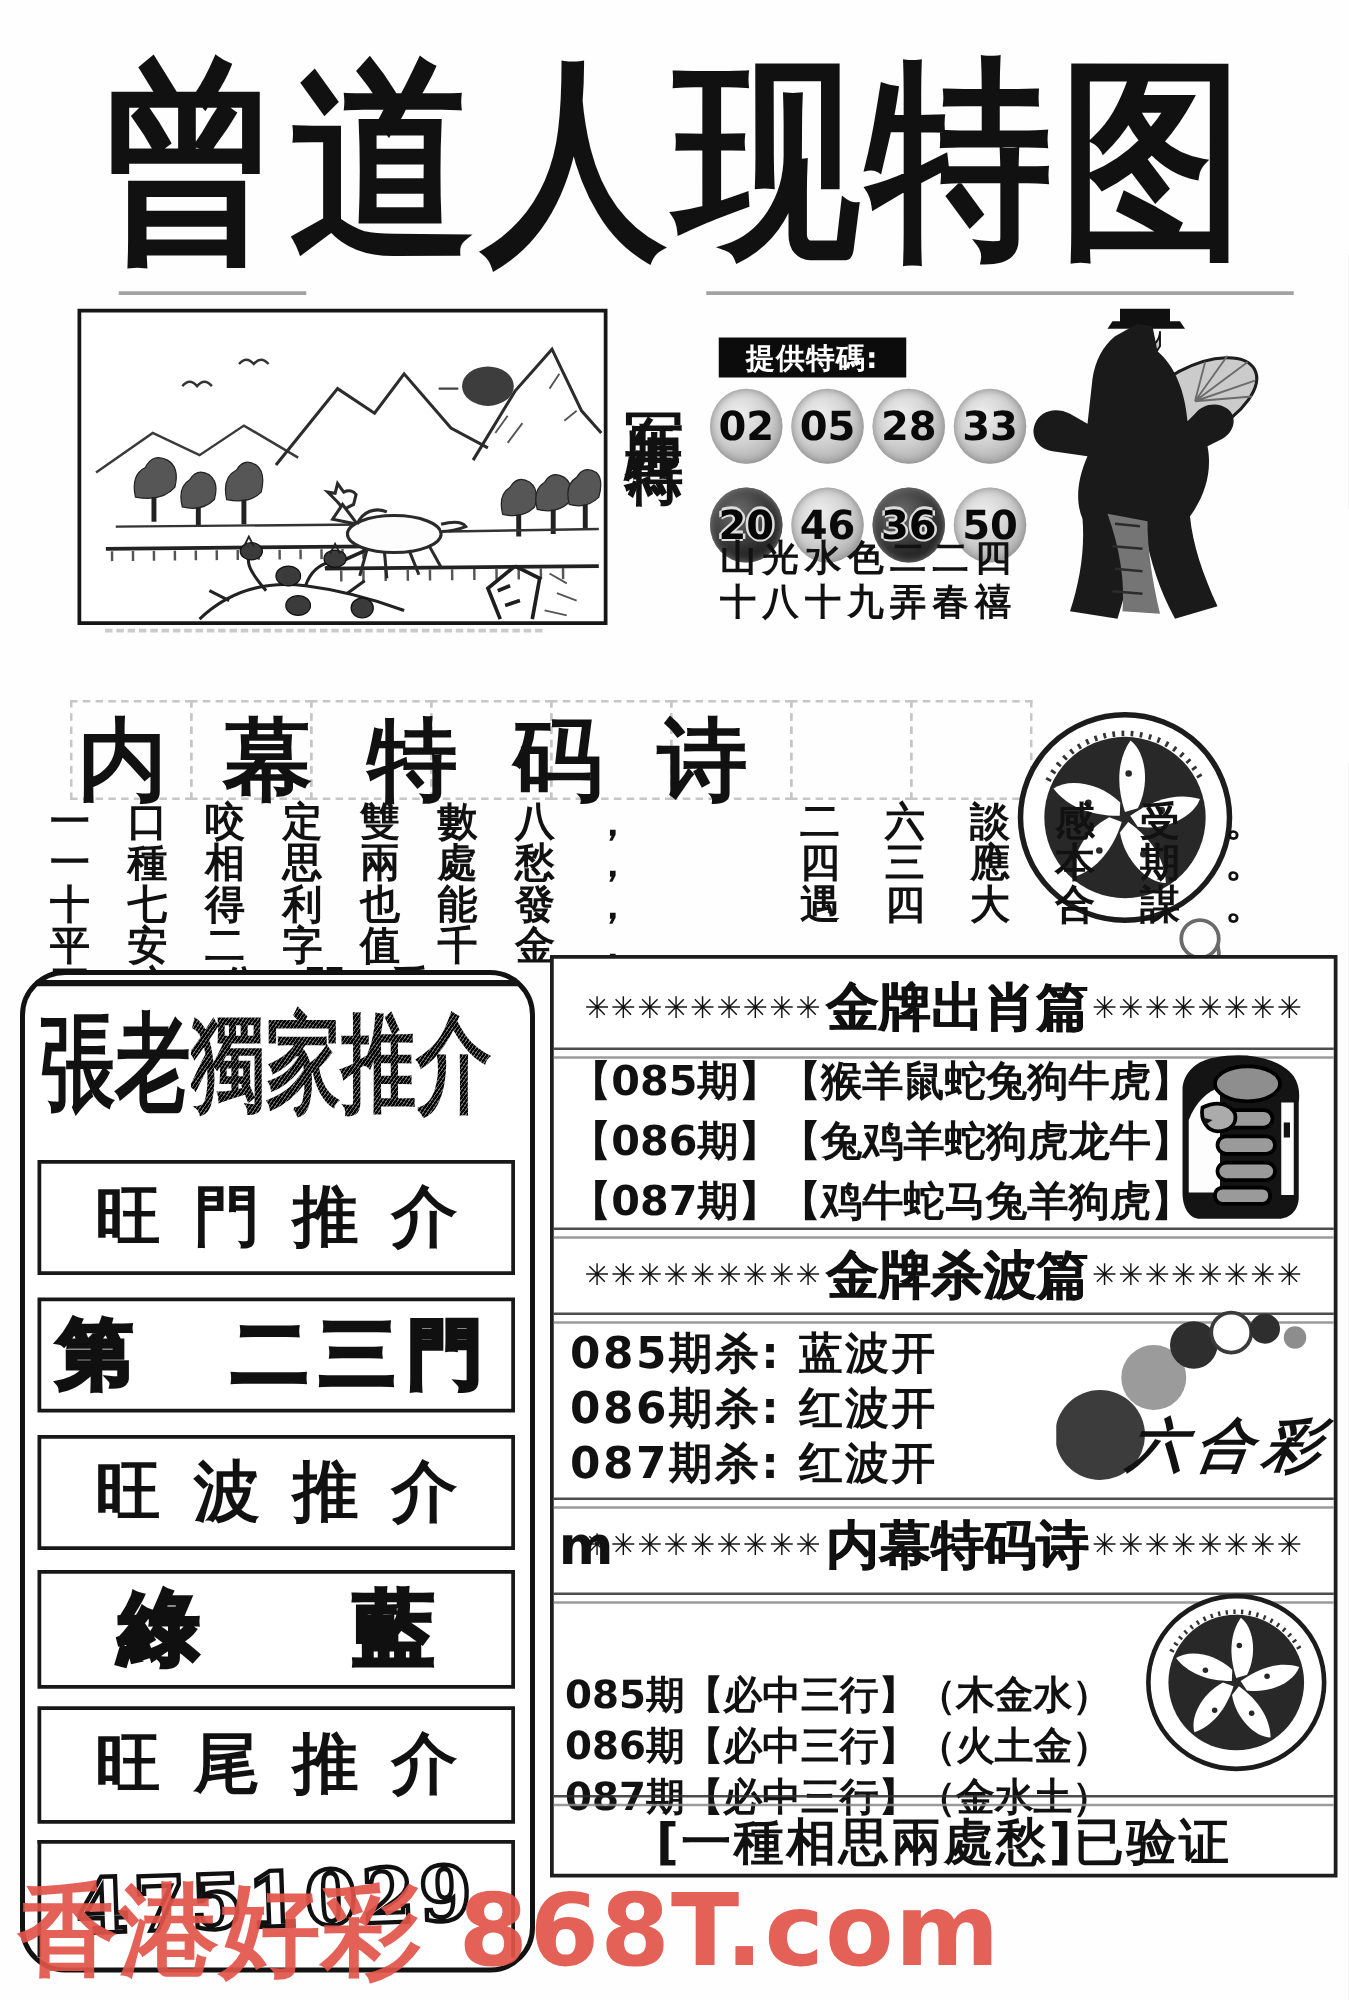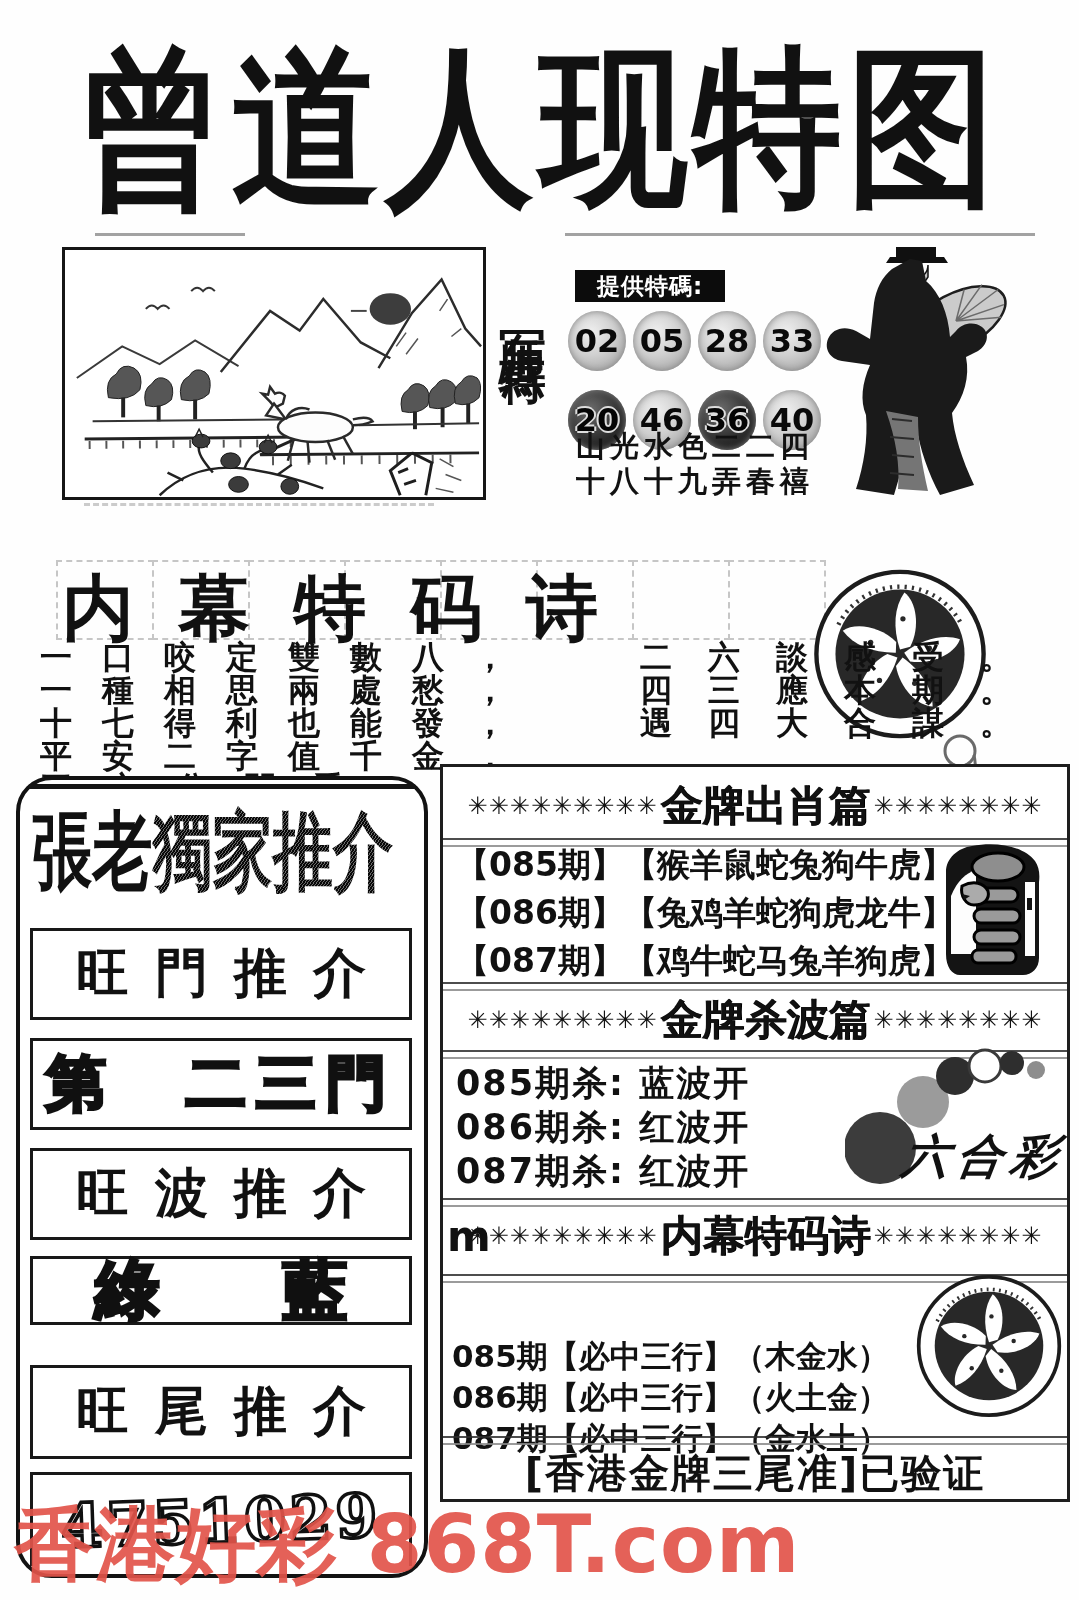--- a/index.html
+++ b/index.html
@@ -163,21 +163,21 @@
   <div class="abs offer-tag">提供特碼:</div>
 
   <div class="abs ball" style="left:568px;top:311px;">02</div>
   <div class="abs ball" style="left:633px;top:311px;">05</div>
   <div class="abs ball" style="left:698px;top:311px;">28</div>
   <div class="abs ball" style="left:763px;top:311px;">33</div>
 
   <div class="abs ball dark" style="left:568px;top:390px;">20</div>
   <div class="abs ball" style="left:633px;top:390px;">46</div>
   <div class="abs ball dark" style="left:698px;top:390px;">36</div>
-  <div class="abs ball" style="left:763px;top:390px;">40</div>
+  <div class="abs ball" style="left:763px;top:390px;">50</div>
 
   <div class="abs verse serif" style="top:427px;">山光水色二二四</div>
   <div class="abs verse serif" style="top:462px;">十八十九弄春禧</div>
 
   <div class="abs figure-wrap">
     <svg viewBox="0 0 202 260">
       <g transform="rotate(-28 144 78)">
         <ellipse cx="144" cy="78" rx="54" ry="27" fill="#cbcbcb" stroke="#1d1d1d" stroke-width="2.5"></ellipse>
         <path d="M144 78 L196 70 M144 78 L194 86 M144 78 L184 58 M144 78 L186 96 M144 78 L166 54" stroke="#6b6b6b" stroke-width="1.5"></path>
       </g>
@@ -257,21 +257,21 @@
 
   <div class="abs lrow" style="top:928px;height:92px;">
     <span class="lbl-solid serif">旺門推介</span>
   </div>
   <div class="abs lrow" style="top:1038px;height:92px;">
     <span class="lbl-outline serif" style="font-size:60px;letter-spacing:10px;">第　二三門</span>
   </div>
   <div class="abs lrow" style="top:1148px;height:92px;">
     <span class="lbl-solid serif">旺波推介</span>
   </div>
-  <div class="abs lrow" style="top:1256px;height:69px;">
+  <div class="abs lrow" style="top:1256px;height:95px;">
     <span class="lbl-outline serif" style="font-size:64px;letter-spacing:30px;margin-right:-30px;">綠　藍</span>
   </div>
   <div class="abs lrow" style="top:1365px;height:94px;">
     <span class="lbl-solid serif">旺尾推介</span>
   </div>
   <div class="abs lrow" style="top:1472px;height:94px;border-bottom:none;">
     <span class="lbl-outline serif" style="font-size:60px;letter-spacing:4px;transform:rotate(-2deg);">4751029</span>
   </div>
 
   <div class="abs right-box"></div>
@@ -350,17 +350,17 @@
         <circle cx="62" cy="36" r="1.8"></circle>
           <circle cx="80" cy="56" r="1.8"></circle>
           <circle cx="70" cy="80" r="1.8"></circle>
         <circle cx="46" cy="78" r="1.8"></circle>
           <circle cx="40" cy="52" r="1.8"></circle>
       </g>
     </svg>
   </div>
 
   <div class="abs hdiv" style="top:1436px;"></div>
-  <div class="abs footerD">[香港金牌三尾准]已验证</div>
+  <div class="abs footerD">[一種相思兩處愁]已验证</div>
 
   <div class="abs watermark" style="color: rgb(226, 84, 74);">香港好彩 868T.com</div>
 
 </div>
 
 </body></html>

